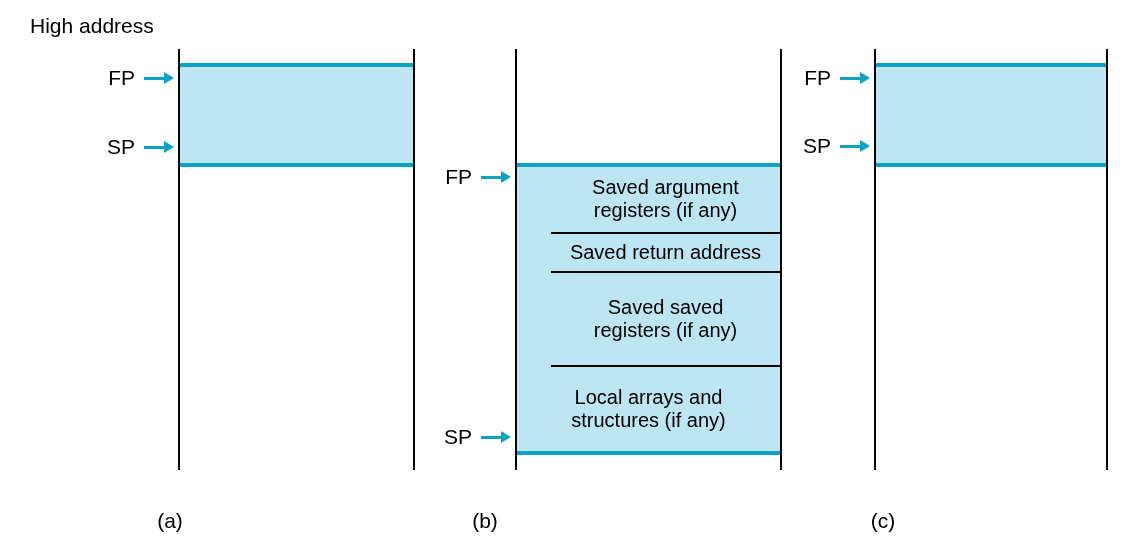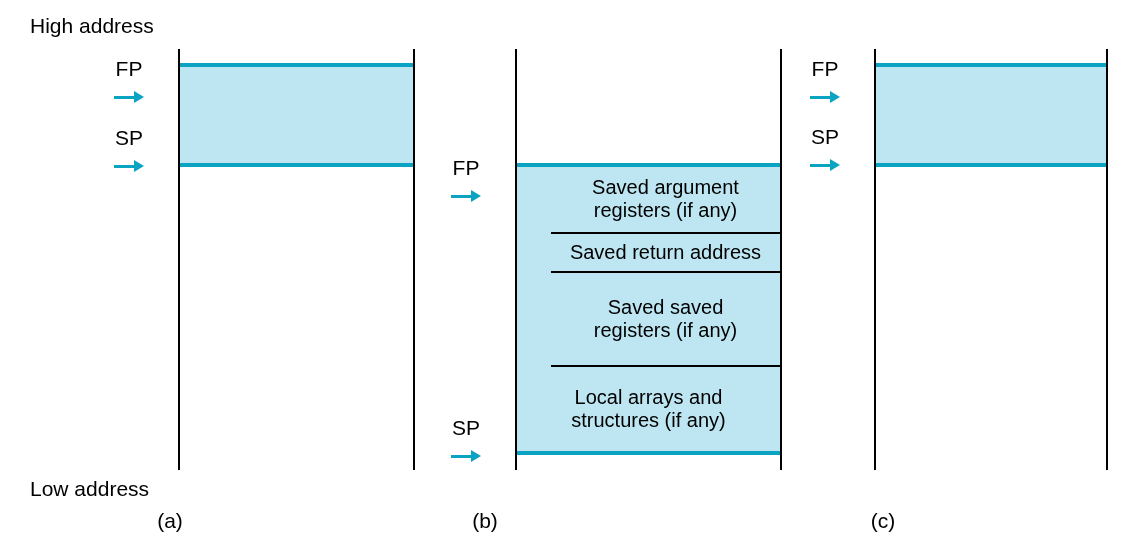--- a/index.html
+++ b/index.html
@@ -64,21 +64,20 @@
   }
   .seg.divided { border-bottom: 2px solid var(--line-black); margin-left: 34px; }
   .pointer {
     position: absolute;
     height: 24px;
     width: 90px;
     display: flex;
     align-items: center;
     justify-content: flex-end;
     gap: 9px;
-    flex-direction: column;
   }
   .ptr-label {
     font-size: 21px;
     color: #000;
   }
   .arrow {
     position: relative;
     display: inline-block;
     width: 30px;
     height: 14px;
@@ -108,21 +107,20 @@
     text-align: center;
     font-size: 21px;
   }
 </style>
 </head>
 <body>
 
 <div class="canvas">
 
   <div class="addr-label" style="left:30px; top:14px;">High address</div>
-  <div class="addr-label" style="left:30px; top:477px;">Low address</div>
 
   <div class="vline" style="left:178px;"></div>
   <div class="vline" style="left:413px;"></div>
   <div class="vline" style="left:515px;"></div>
   <div class="vline" style="left:780px;"></div>
   <div class="vline" style="left:874px;"></div>
   <div class="vline" style="left:1106px;"></div>
 
   <div class="band" style="left:180px; width:233px;"></div>
 

